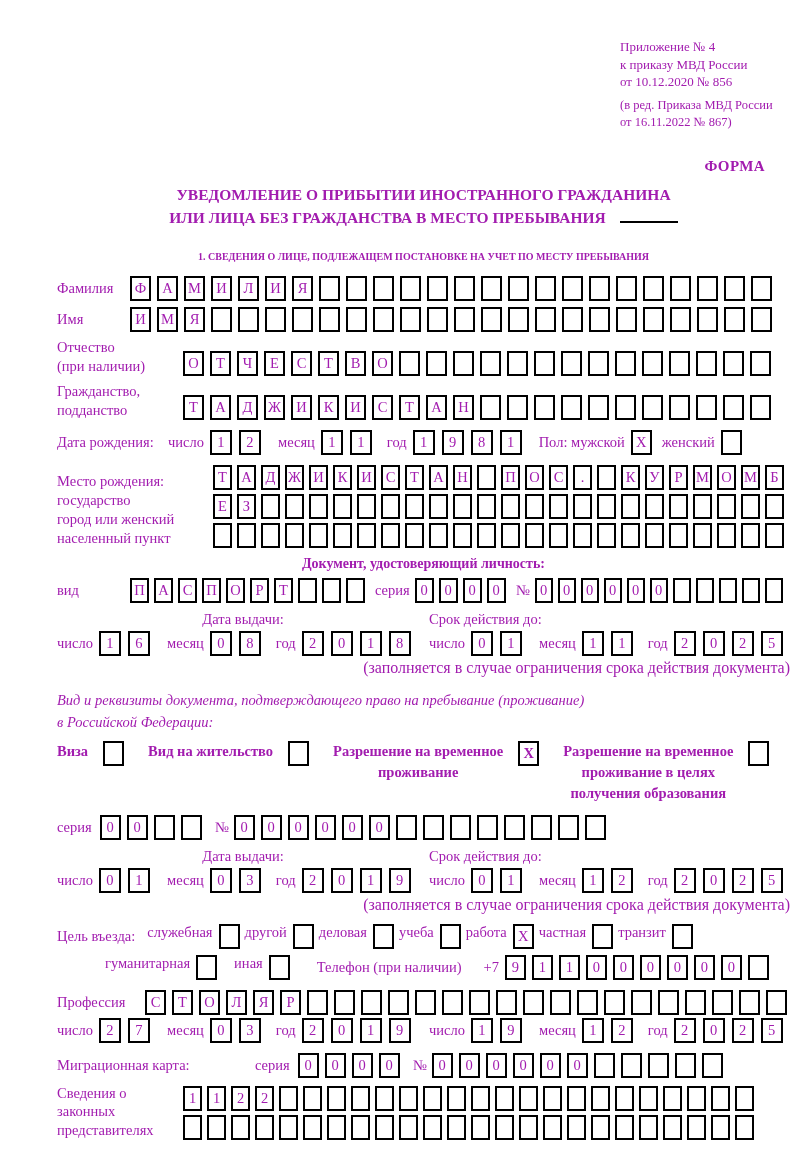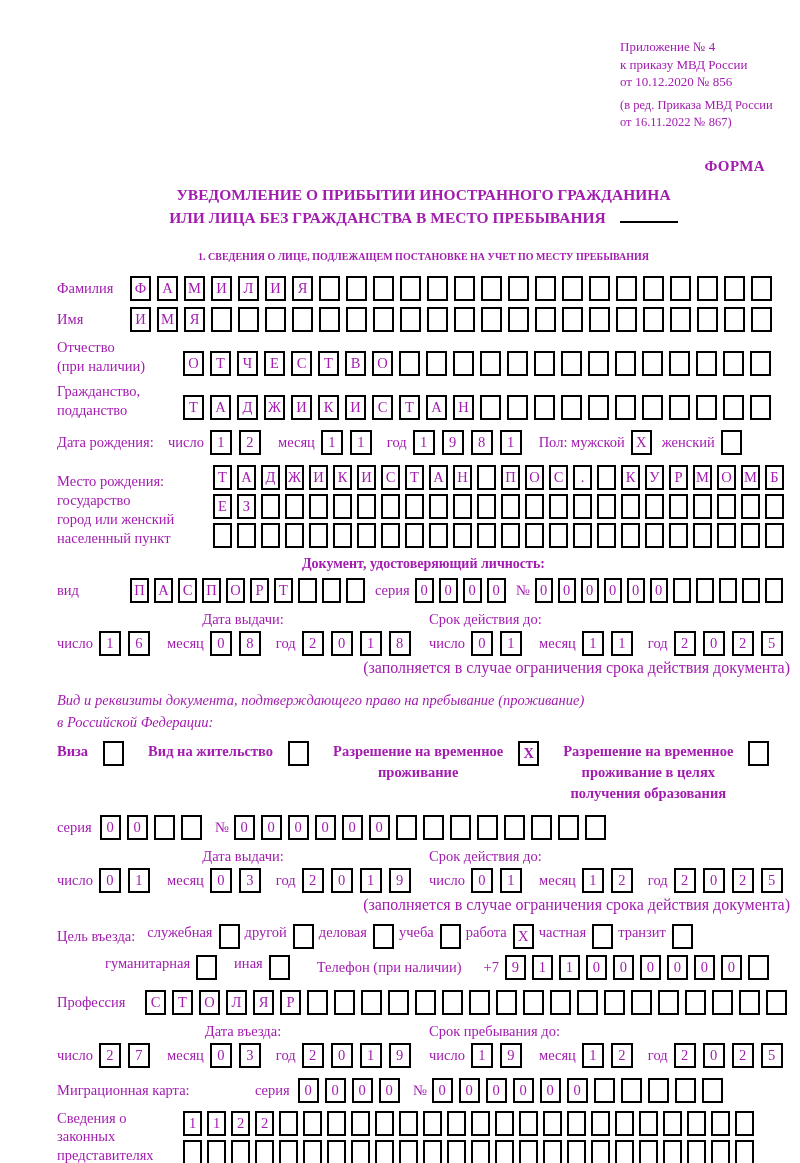--- a/index.html
+++ b/index.html
@@ -592,24 +592,20 @@
         <span class="cell"></span>
         <span class="cell"></span>
         <span class="cell"></span>
         <span class="cell"></span>
         <span class="cell"></span>
         <span class="cell"></span>
         <span class="cell"></span>
       </span>
   </div>
 
-  <div class="date-heads">
-    <span class="dh-left">Дата въезда:</span>
-    <span class="dh-right">Срок пребывания до:</span>
-  </div>
   <div class="date-row">
     <span class="dgroup left">
       <span class="dlab">число</span>
       <span class="cells date">
           <span class="cell">2</span>
           <span class="cell">7</span>
         </span>
       <span class="dlab ml10">месяц</span>
       <span class="cells date">
           <span class="cell">0</span>

